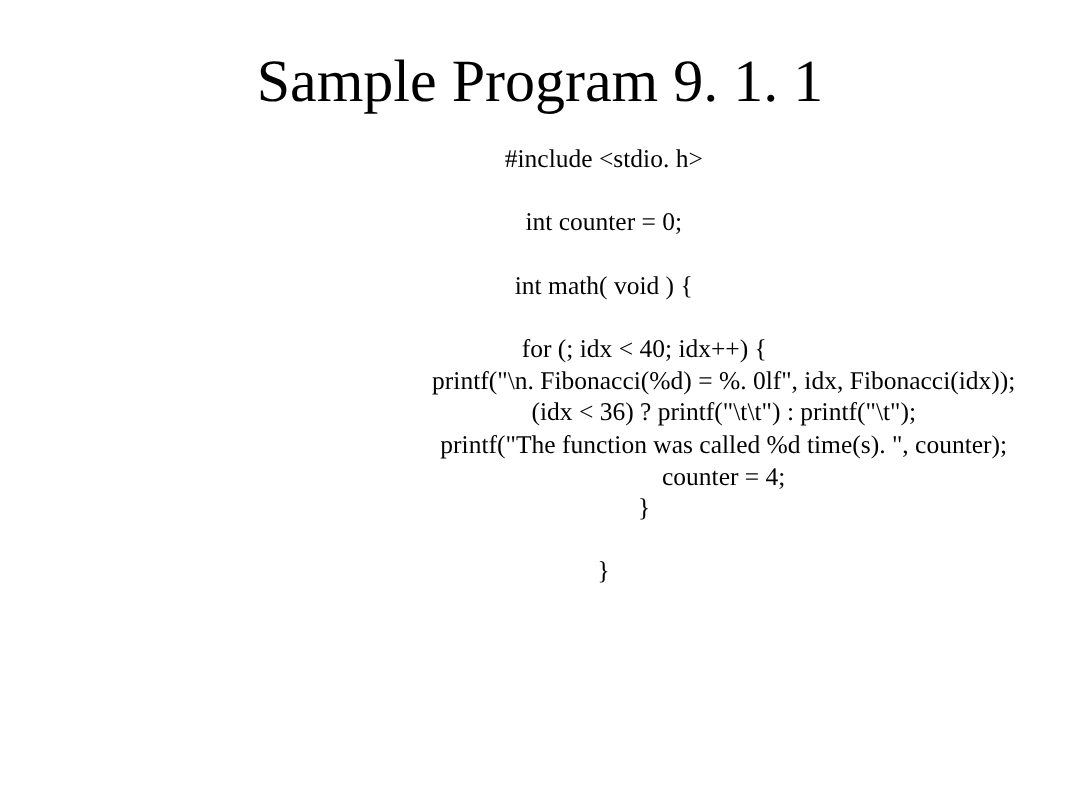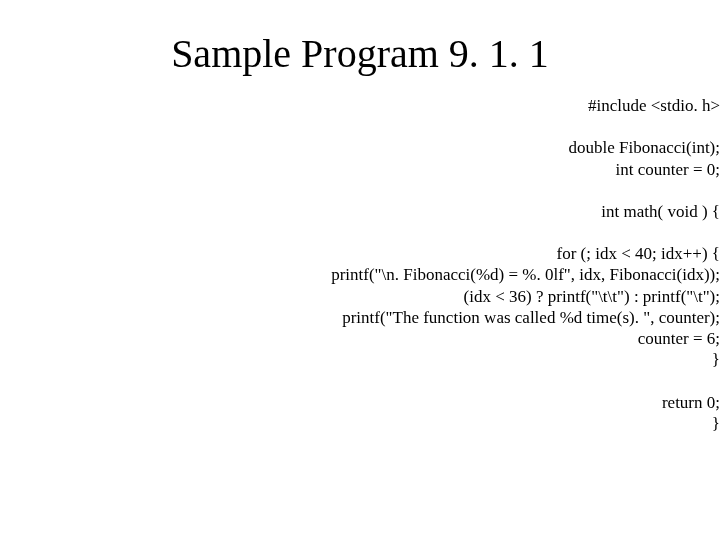--- a/index.html
+++ b/index.html
@@ -25,44 +25,42 @@
       font-weight: normal;
       margin: 10px 0 18px 0;
     }
     .code-block {
       font-size: 17px;
       line-height: 1.25;
       padding-left: 85px;
     }
     .code-line {
       white-space: pre;
-      text-align: right;
+      text-align: center;
       margin: 0;
     }
     .indent-1 { padding-left: 54px; }
     .indent-2 { padding-left: 160px; }
     .blank { height: 21px; }
   </style>
 </head>
 <body>
 
 <div class="slide">
   <div class="title">Sample Program 9. 1. 1</div>
 
   <div class="code-block">
     <div class="code-line">#include &lt;stdio. h&gt;</div>
     <div class="blank"></div>
-    <div class="code-line">double Fibonacci(int);</div>
     <div class="code-line">int counter = 0;</div>
     <div class="blank"></div>
     <div class="code-line">int math( void ) {</div>
     <div class="blank"></div>
     <div class="code-line indent-1">for (; idx &lt; 40; idx++) {</div>
     <div class="code-line indent-2">printf("\n. Fibonacci(%d) = %. 0lf", idx, Fibonacci(idx));</div>
     <div class="code-line indent-2">(idx &lt; 36) ? printf("\t\t") : printf("\t");</div>
     <div class="code-line indent-2">printf("The function was called %d time(s). ", counter);</div>
-    <div class="code-line indent-2">counter = 6;</div>
+    <div class="code-line indent-2">counter = 4;</div>
     <div class="code-line indent-1">}</div>
     <div class="blank"></div>
-    <div class="code-line indent-1">return 0;</div>
     <div class="code-line">}</div>
   </div>
 </div>
 
 </body></html>

